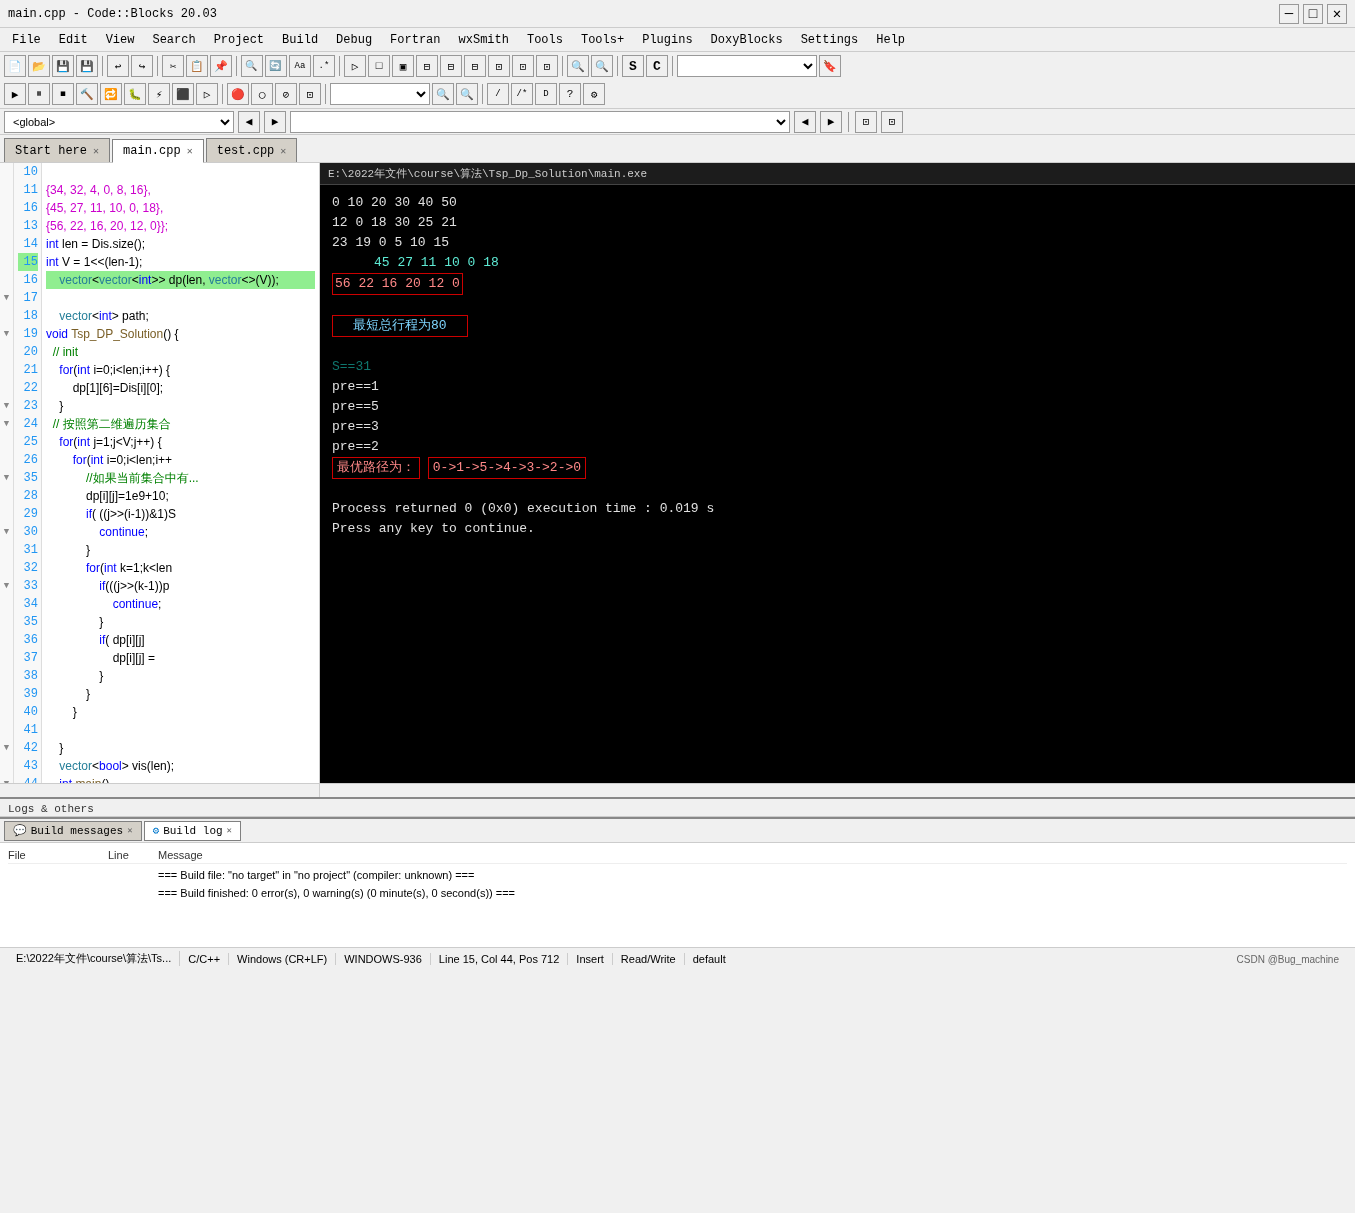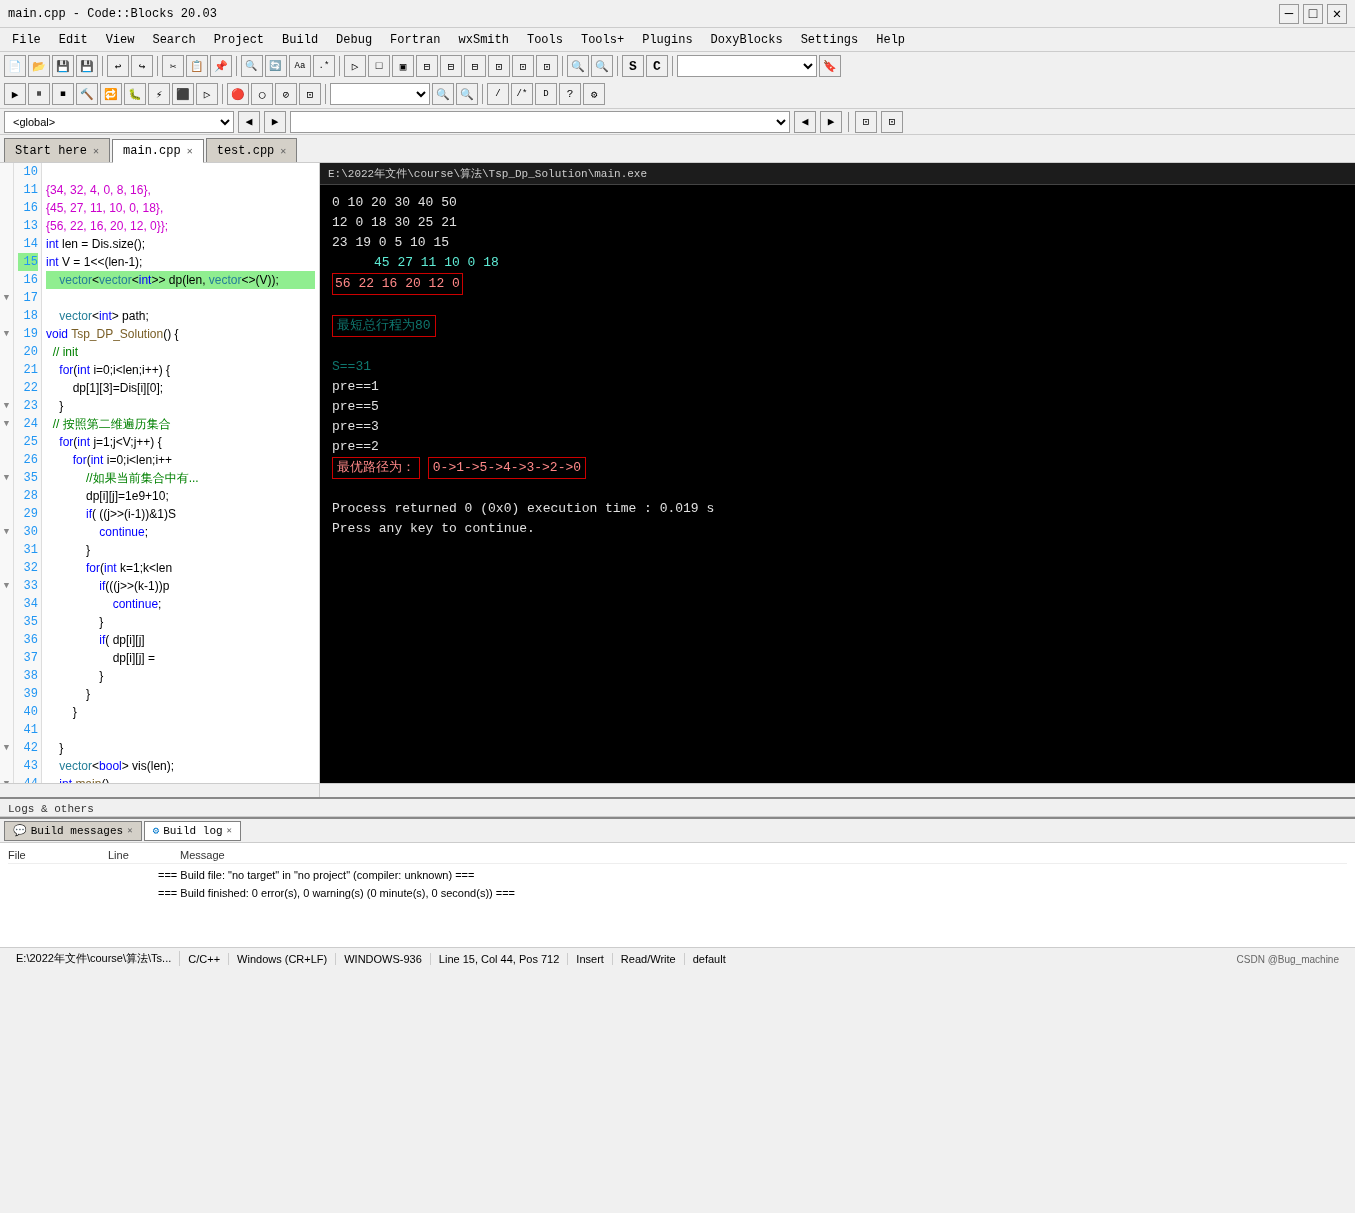--- a/index.html
+++ b/index.html
@@ -476,21 +476,21 @@
 <span style="color:#cc00cc;">{34, 32, 4, 0, 8, 16},</span>
 <span style="color:#cc00cc;">{45, 27, 11, 10, 0, 18},</span>
 <span style="color:#cc00cc;">{56, 22, 16, 20, 12, 0}};</span>
 <span><span style="color:blue;">int</span> len = Dis.size();</span>
 <span><span style="color:blue;">int</span> V = 1&lt;&lt;(len-1);</span>
 <span style="background:#90EE90;display:block;">    <span style="color:#267f99;">vector</span>&lt;<span style="color:#267f99;">vector</span>&lt;<span style="color:blue;">int</span>&gt;&gt; dp(len, <span style="color:#267f99;">vector</span>&lt;&gt;(V));</span>
 <span>    <span style="color:#267f99;">vector</span>&lt;<span style="color:blue;">int</span>&gt; path;</span>
 <span><span style="color:blue;">void</span> <span style="color:#795e26;">Tsp_DP_Solution</span>() {</span>
 <span>  <span style="color:green;">// init</span></span>
 <span>    <span style="color:blue;">for</span>(<span style="color:blue;">int</span> i=0;i&lt;len;i++) {</span>
-<span>        dp[1][3]=Dis[i][0];</span>
+<span>        dp[1][6]=Dis[i][0];</span>
 <span>    }</span>
 <span>  <span style="color:green;">// 按照第二维遍历集合</span></span>
 <span>    <span style="color:blue;">for</span>(<span style="color:blue;">int</span> j=1;j&lt;V;j++) {</span>
 <span>        <span style="color:blue;">for</span>(<span style="color:blue;">int</span> i=0;i&lt;len;i++</span>
 <span>            <span style="color:green;">//如果当前集合中有...</span></span>
 <span>            dp[i][j]=1e9+10;</span>
 <span>            <span style="color:blue;">if</span>( ((j&gt;&gt;(i-1))&amp;1)S</span>
 <span>                <span style="color:blue;">continue</span>;</span>
 <span>            }</span>
 <span>            <span style="color:blue;">for</span>(<span style="color:blue;">int</span> k=1;k&lt;len</span>
@@ -522,21 +522,21 @@
     <div id="terminal-titlebar" style="background:#1c1c1c; height:22px; display:flex; align-items:center; padding:0 8px; font-size:11px; color:#ccc; border-bottom:1px solid #444;">
       <span>E:\2022年文件\course\算法\Tsp_Dp_Solution\main.exe</span>
     </div>
     <div id="terminal-content" style="padding:8px 12px; font-size:13px; line-height:20px; font-family:'Courier New',monospace;">
       <div style="color:#e0e0e0;">0  10  20  30  40  50</div>
       <div style="color:#e0e0e0;">12  0  18  30  25  21</div>
       <div style="color:#e0e0e0;">23  19  0   5  10  15</div>
       <div style="color:#5eead4;margin-left:42px;">45  27  11  10  0   18</div>
       <div style="color:#e0e0e0; border:1px solid #cc0000; display:inline-block; padding:0 2px; color:#ff8888;">56  22  16  20  12  0</div>
       <div>&nbsp;</div>
-      <div style="border:1px solid #cc0000; display:inline-block; color:#0f766e; padding:0 4px;">最短总行程为80</div>
+      <div style="border:1px solid #cc0000; display:inline-block; color:#7dd3fc; padding:0 20px;">最短总行程为80</div>
       <div>&nbsp;</div>
       <div style="color:#0f766e;">S==31</div>
       <div style="color:#e0e0e0;">pre==1</div>
       <div style="color:#e0e0e0;">pre==5</div>
       <div style="color:#e0e0e0;">pre==3</div>
       <div style="color:#e0e0e0;">pre==2</div>
       <div style="border:1px solid #cc0000; display:inline-block; color:#ff8888; padding:0 4px;">最优路径为：</div>
       <div style="border:1px solid #cc0000; display:inline-block; color:#ff8888; padding:0 4px; margin-top:-1px;">0-&gt;1-&gt;5-&gt;4-&gt;3-&gt;2-&gt;0</div>
       <div>&nbsp;</div>
       <div style="color:#e0e0e0;">Process returned 0 (0x0)    execution time : 0.019 s</div>
@@ -564,21 +564,21 @@
     <div class="bottom-tab active" style="background:white; border:1px solid #808080; height:20px; padding:0 8px; font-size:11px; display:flex; align-items:center; gap:4px; margin-right:2px; cursor:pointer;">
       <span style="color:#0077cc;">⚙</span>
       <span>Build log</span>
       <span style="font-size:9px; color:#666;">✕</span>
     </div>
   </div>
 
   <div id="bottom-content" style="height:106px; background:white; padding:4px 8px; font-size:11px; overflow:hidden; font-family:'Courier New',monospace;">
     <div id="log-header" style="display:flex; gap:0; padding:2px 0; border-bottom:1px solid #eee; margin-bottom:2px; color:#333; font-size:11px; font-family:Arial,sans-serif;">
       <span style="width:100px;">File</span>
-      <span style="width:72px;">Line</span>
+      <span style="width:50px;">Line</span>
       <span>Message</span>
     </div>
     <div style="display:flex; font-size:11px; line-height:18px; font-family:Arial,sans-serif;">
       <span style="width:100px;"></span>
       <span style="width:50px;"></span>
       <span>=== Build file: "no target" in "no project" (compiler: unknown) ===</span>
     </div>
     <div style="display:flex; font-size:11px; line-height:18px; font-family:Arial,sans-serif;">
       <span style="width:100px;"></span>
       <span style="width:50px;"></span>

